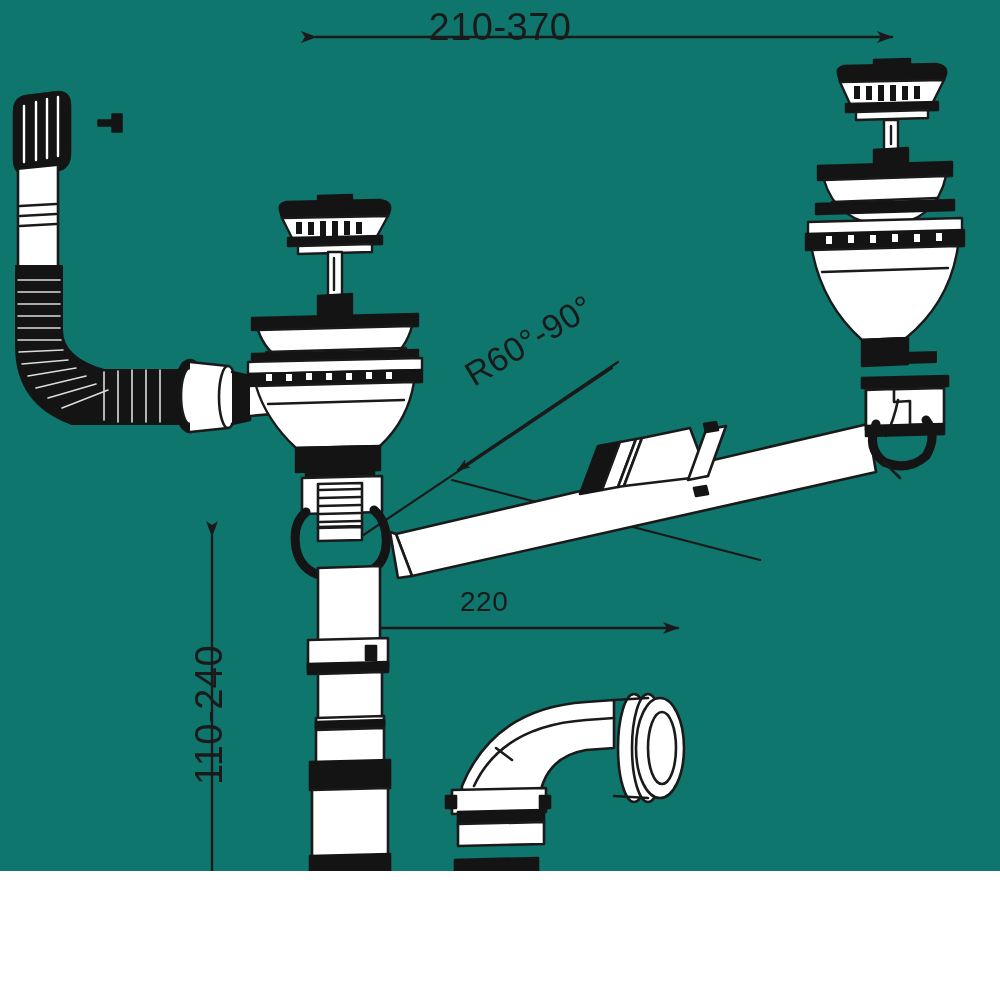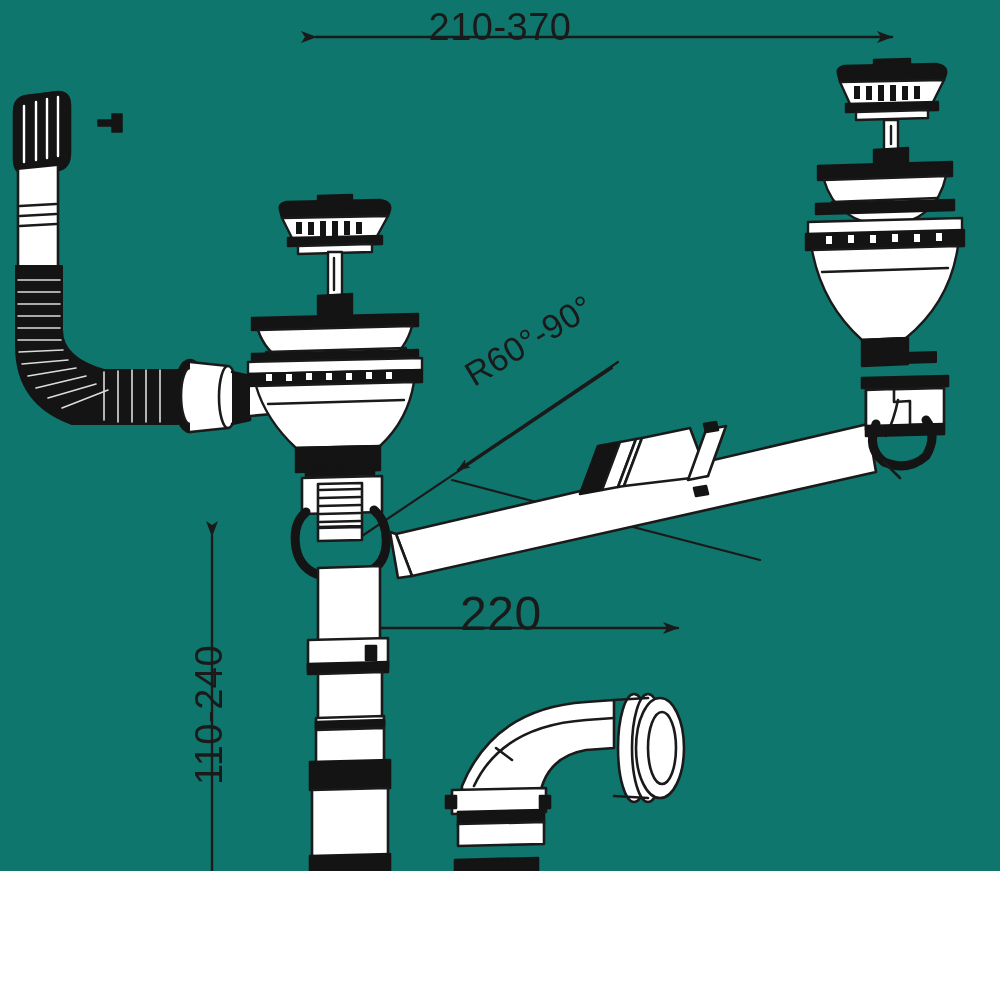--- a/index.html
+++ b/index.html
@@ -33,21 +33,21 @@
     white-space: nowrap;
     user-select: none;
   }
   #lbl-width {
     left: 0; top: 6px; width: 1000px;
     text-align: center;
     font-size: 38px;
   }
   #lbl-220 {
     left: 460px; top: 586px;
-    font-size: 48px;
+    font-size: 28px;
   }
   #lbl-height {
     left: 118px; top: 690px;
     width: 190px;
     font-size: 38px;
     transform: rotate(-90deg);
     transform-origin: 95px 25px;
     text-align: center;
   }
   #lbl-angle {

